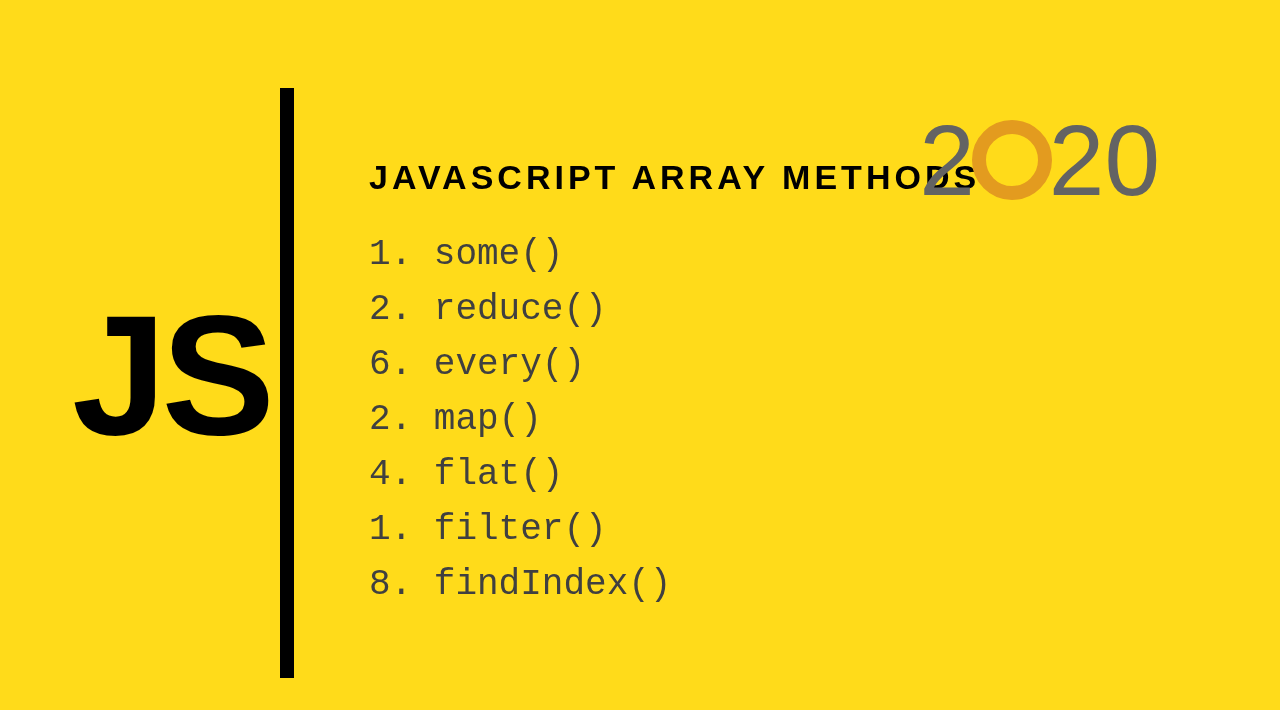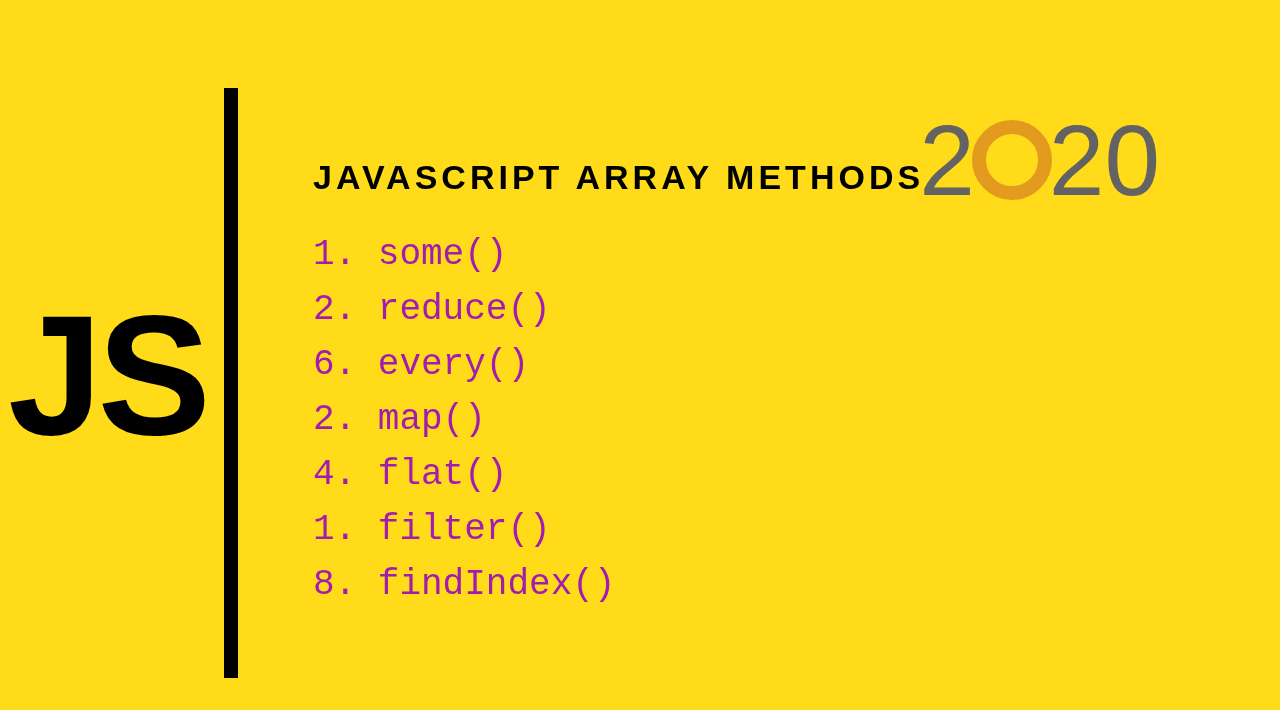--- a/index.html
+++ b/index.html
@@ -15,26 +15,26 @@
       overflow: hidden;
       position: relative;
     }
     .container {
       display: flex;
       width: 100%;
       height: 100%;
       align-items: center;
     }
     .left-section {
-      width: 224px;
+      width: 280px;
       height: 100%;
       display: flex;
       align-items: center;
       justify-content: flex-end;
-      padding-right: 8px;
+      padding-right: 0px;
     }
     .js-logo {
       font-size: 170px;
       font-weight: 900;
       color: #000;
       letter-spacing: -5px;
       margin-right: 10px;
       margin-top: 40px;
     }
     .divider {
@@ -85,21 +85,21 @@
     }
     .column-left {
       width: 440px;
     }
     .column-right {
       padding-top: 55px;
     }
     .method-item {
       font-family: 'Consolas', 'Courier New', monospace;
       font-size: 36px;
-      color: #a21caf;
+      color: #404040;
       line-height: 1.53;
       white-space: pre;
     }
   </style>
 </head>
 <body>
 
 <div class="container">
   <div class="left-section">
     <div class="js-logo">JS</div>

